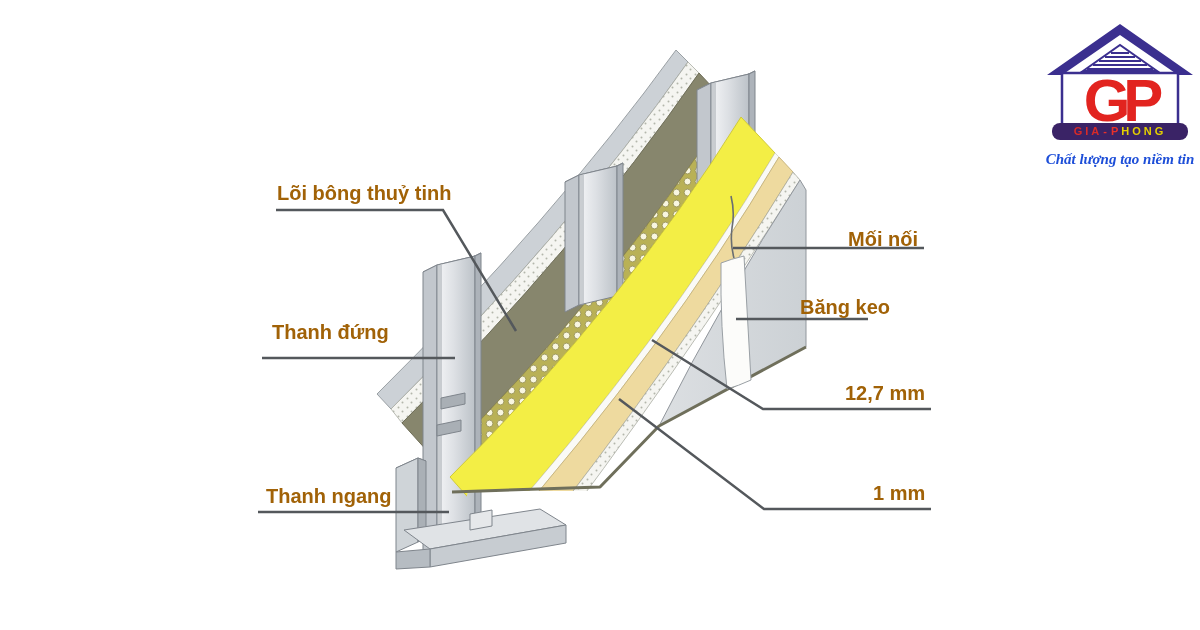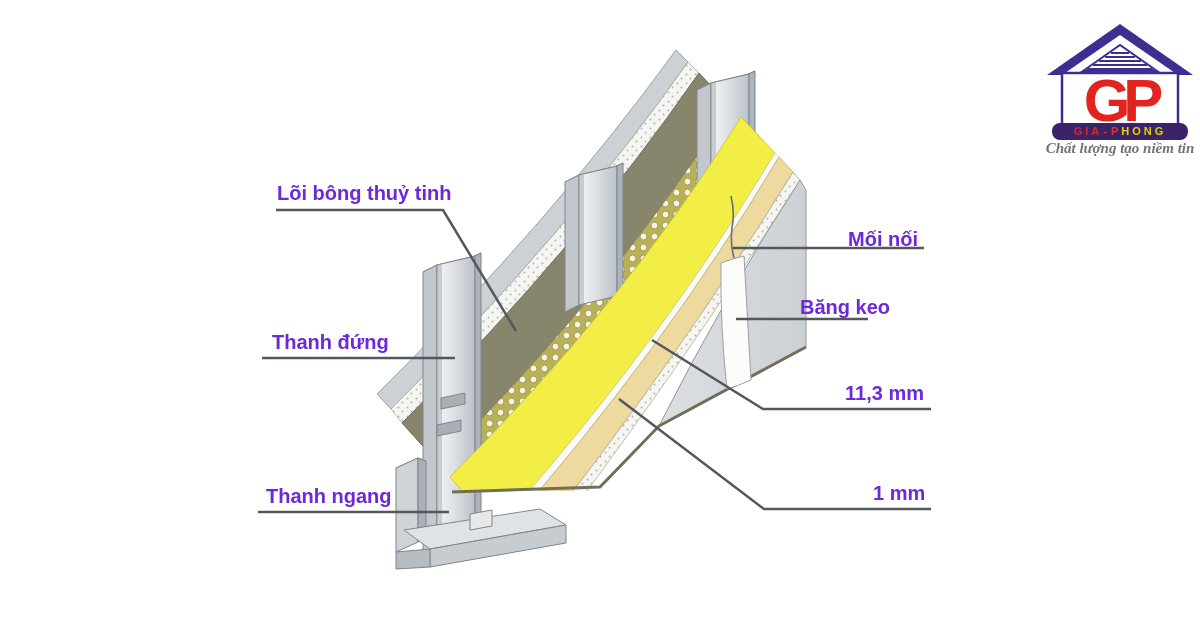--- a/index.html
+++ b/index.html
@@ -8,21 +8,21 @@
     background:#ffffff;
     font-family:"Liberation Sans", sans-serif;
     position:relative;overflow:hidden;
   }
   .stage{position:absolute;inset:0;}
   svg{position:absolute;left:0;top:0;}
 
   
   .lbl{
     position:absolute;
-    color:#6d28d9;
+    color:#a16207;
     font-weight:bold;
     font-size:20px;
     letter-spacing:0px;
     white-space:nowrap;
   }
   .lbl.small{font-size:20px;}
 
   
   .logo{
     position:absolute;
@@ -39,24 +39,24 @@
     display:flex;align-items:center;justify-content:center;
     font-size:11px;font-weight:bold;letter-spacing:3px;
     line-height:17px;
     position:relative;z-index:3;
   }
   .logo-banner .p1{color:#d92b28;}
   .logo-banner .sep{color:#e8312b;padding:0 1px;}
   .logo-banner .p2i{color:#e8312b;}
   .logo-banner .p2r{color:#e5d000;}
   .logo-tagline{
-    margin-top:0;
+    margin-top:11px;
     font-family:"Liberation Serif", serif;
     font-style:italic;font-weight:bold;
-    font-size:15px;color:#737373;
+    font-size:15px;color:#1d4ed8;
     white-space:nowrap;
   }
 </style>
 </head>
 <body>
 
 <div class="stage">
 
   <svg width="1200" height="630" viewBox="0 0 1200 630">
     <defs>
@@ -146,25 +146,25 @@
       <line x1="262" y1="358" x2="455" y2="358"></line>
       <line x1="258" y1="512" x2="449" y2="512"></line>
       <line x1="733" y1="248" x2="924" y2="248"></line>
       <line x1="736" y1="319" x2="868" y2="319"></line>
       <polyline points="652,340 763,409 931,409"></polyline>
       <polyline points="619,399 764,509 931,509"></polyline>
     </g>
   </svg>
 
   <div class="lbl" style="left:277px;top:182px;">Lõi bông thuỷ tinh</div>
-  <div class="lbl" style="left:272px;top:331px;">Thanh đứng</div>
+  <div class="lbl" style="left:272px;top:321px;">Thanh đứng</div>
   <div class="lbl" style="left:266px;top:485px;">Thanh ngang</div>
   <div class="lbl" style="left:848px;top:228px;">Mối nối</div>
   <div class="lbl small" style="left:800px;top:296px;">Băng keo</div>
-  <div class="lbl" style="left:845px;top:382px;">11,3 mm</div>
+  <div class="lbl" style="left:845px;top:382px;">12,7 mm</div>
   <div class="lbl" style="left:873px;top:482px;">1 mm</div>
 
   <div class="logo">
     <svg width="150" height="108" viewBox="0 0 150 108">
 
       <rect x="17" y="54" width="116" height="52" fill="#ffffff" stroke="#3b2f8f" stroke-width="2.5"></rect>
 
       <g stroke="#3b2f8f" stroke-width="2">
         <polygon points="38,52 75,26 112,52" fill="#ffffff"></polygon>
         <line x1="66" y1="34" x2="84" y2="34"></line>

